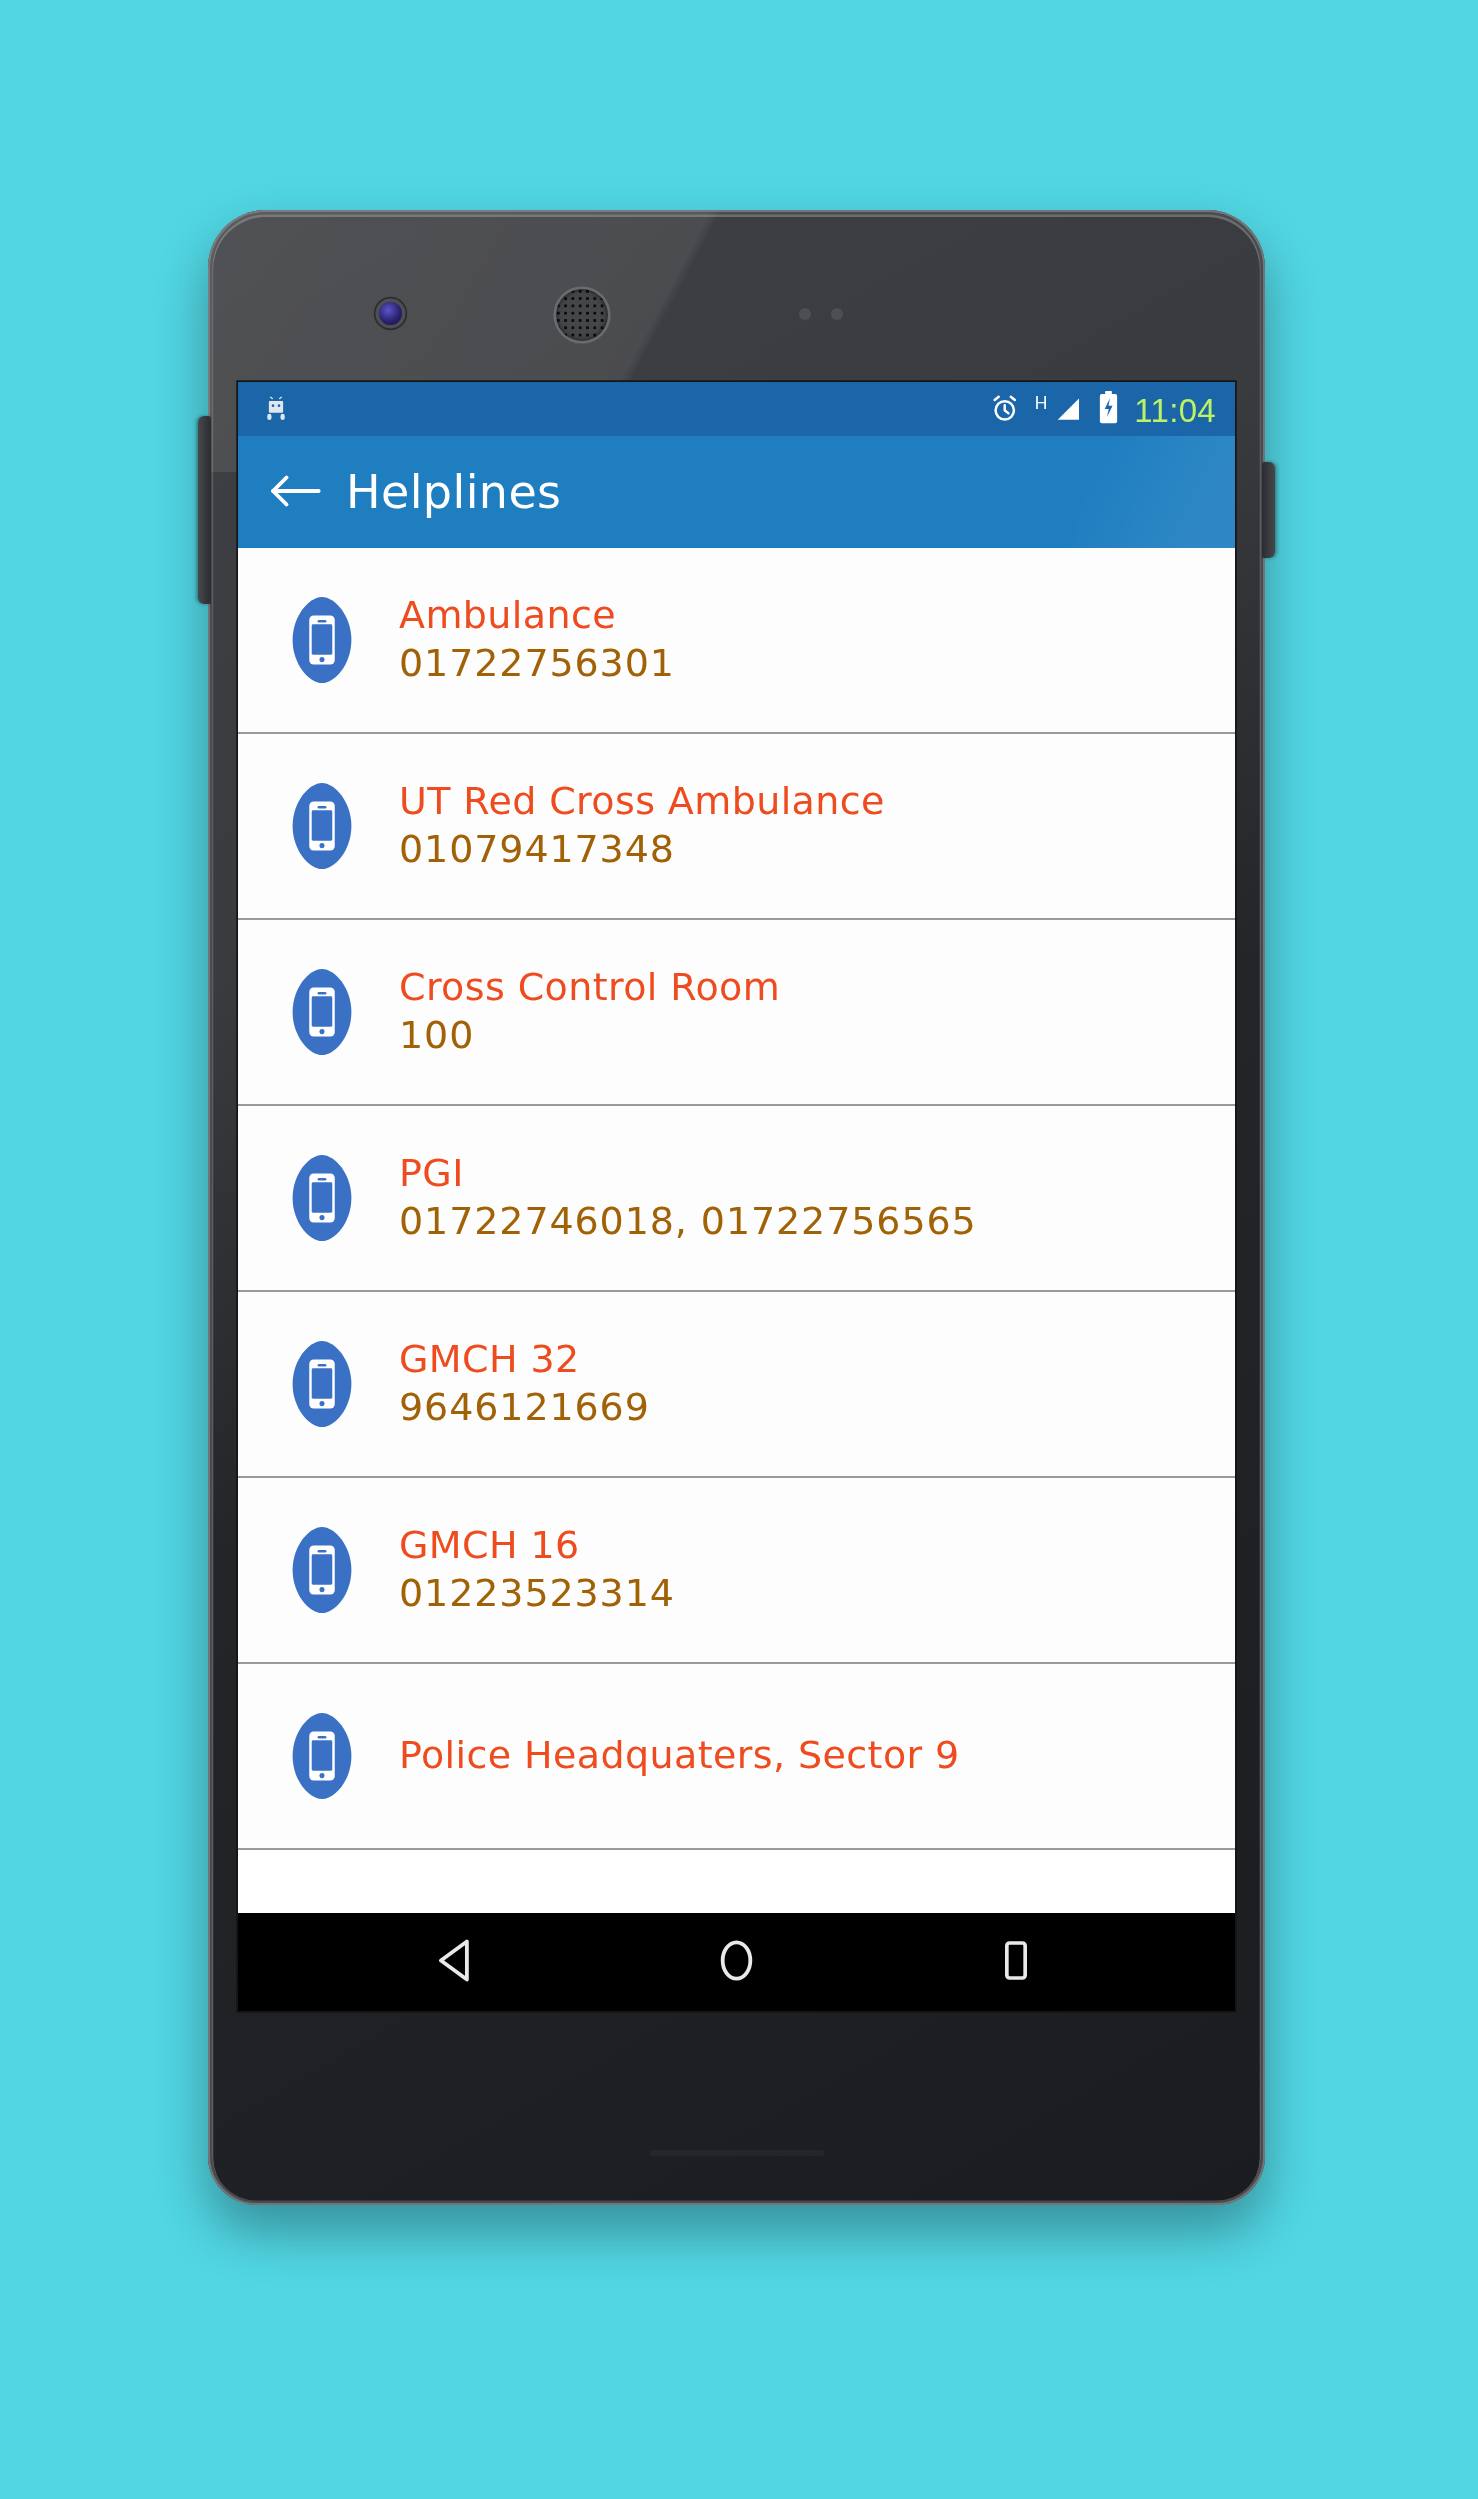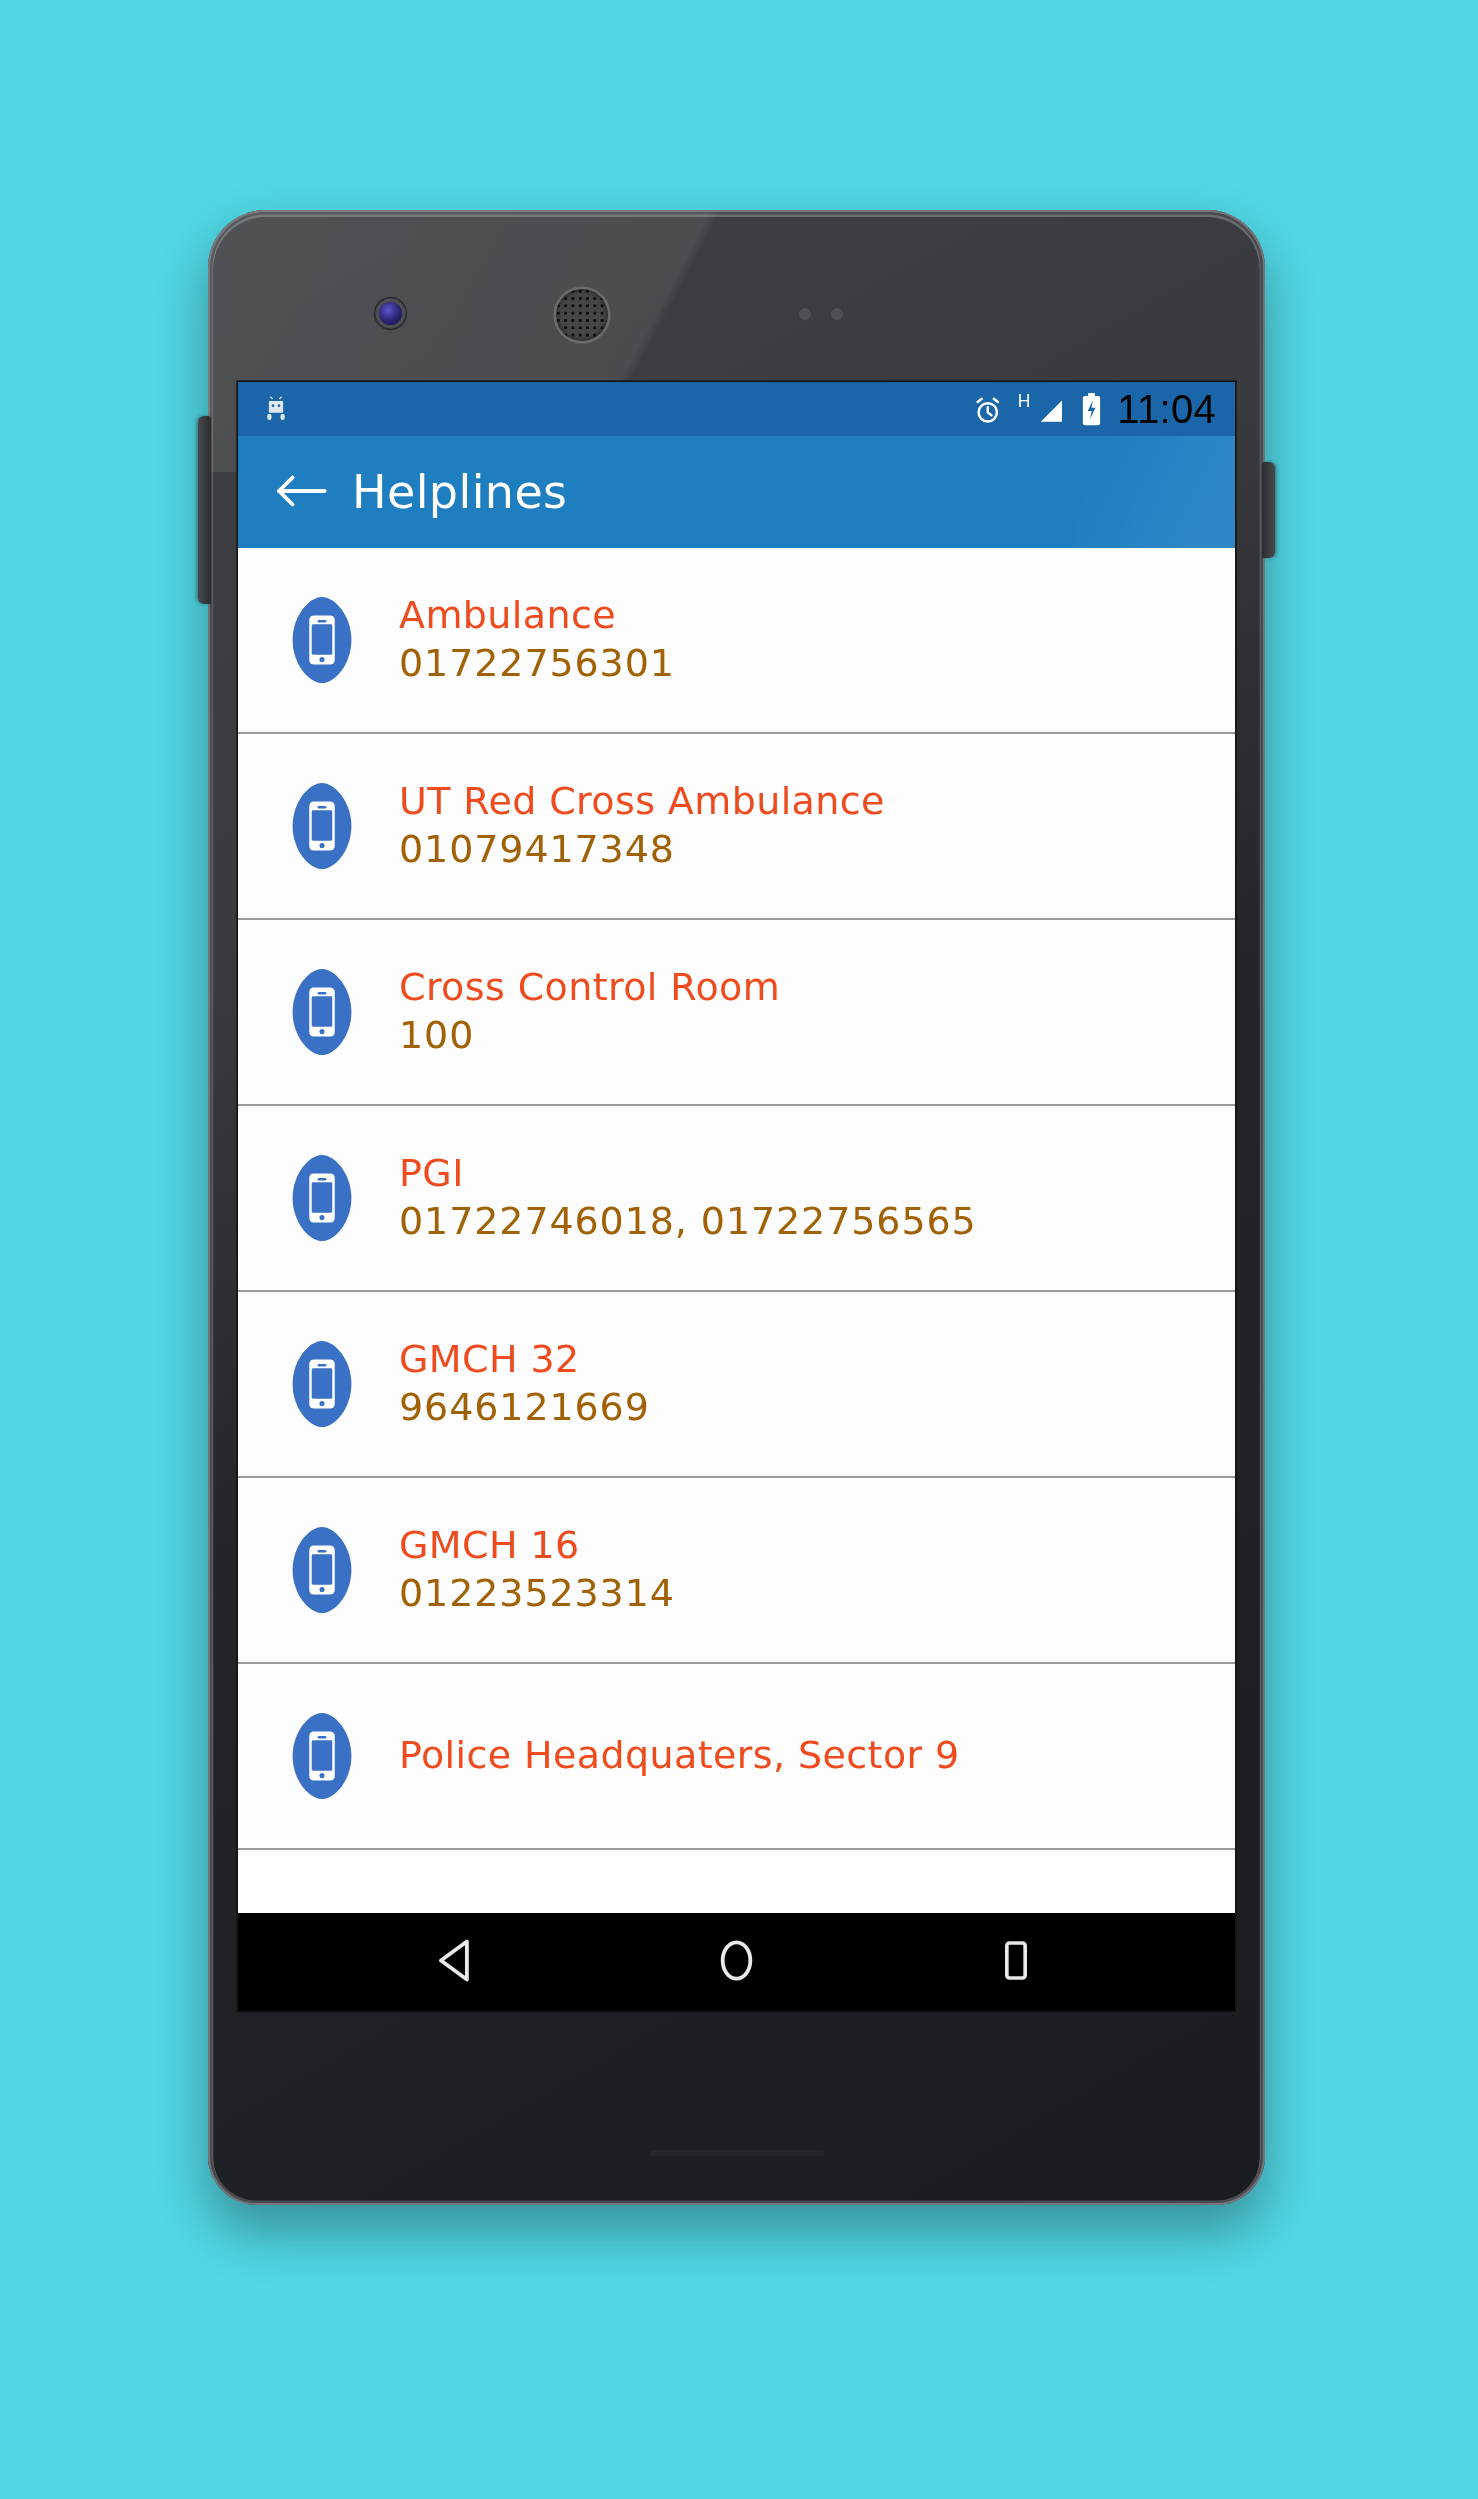--- a/index.html
+++ b/index.html
@@ -130,44 +130,44 @@
     color: #ffffff;
   }
   #status-left { display: flex; align-items: center; gap: 10.5px; }
   #status-right {
     margin-left: auto;
     display: flex;
     align-items: flex-end;
     gap: 14px;
   }
   #status-clock {
-    font-size: 40px;
+    font-size: 33px;
     font-family: "Liberation Sans", sans-serif;
     letter-spacing: 0.3px;
     line-height: 1;
-    color: #000000;
+    color: #bef264;
   }
   .net-type {
     font-size: 17.5px;
     font-family: "Liberation Sans", sans-serif;
     line-height: 1;
     align-self: flex-start;
     margin-top: 3.5px;
     margin-right: -9.6px;
     color: #ffffff;
   }
 
   
   #app-bar {
     position: relative;
     height: 112px;
     background: #1E7EC0;
     display: flex;
     align-items: center;
-    padding-left: 30px;
+    padding-left: 24px;
     overflow: hidden;
   }
   #app-bar-sheen {
     position: absolute;
     right: -52px; top: 0;
     width: 201px; height: 100%;
     background: linear-gradient(100deg, rgba(255,255,255,0) 0%, rgba(255,255,255,0.07) 60%);
     transform: skewX(-16deg);
     pointer-events: none;
   }

